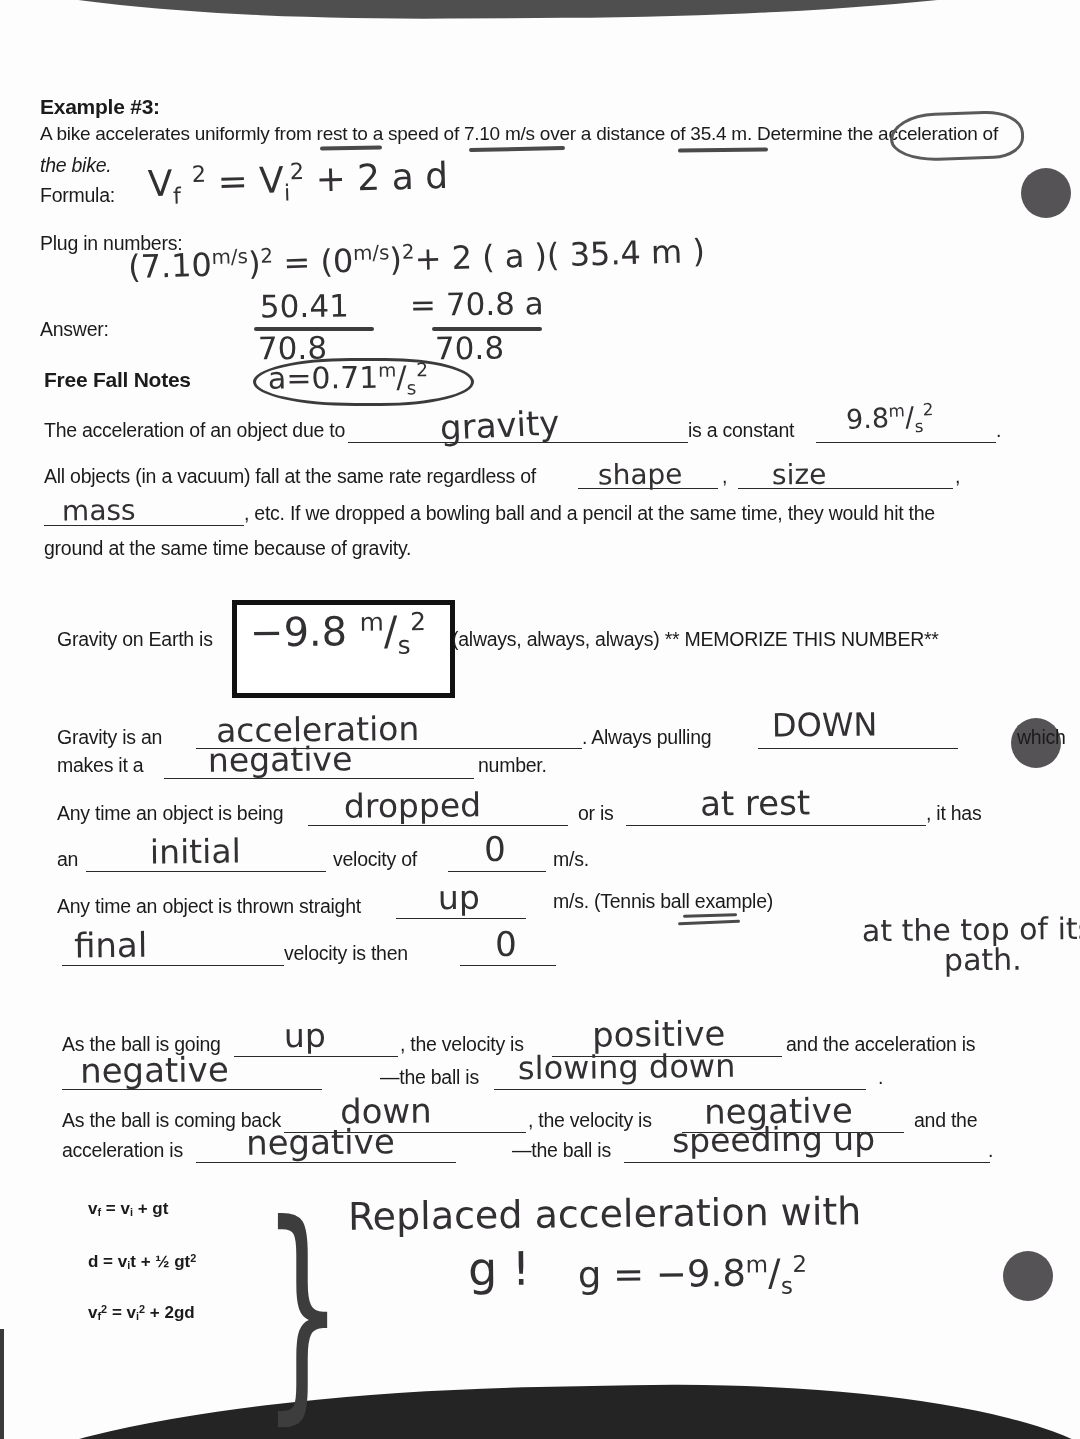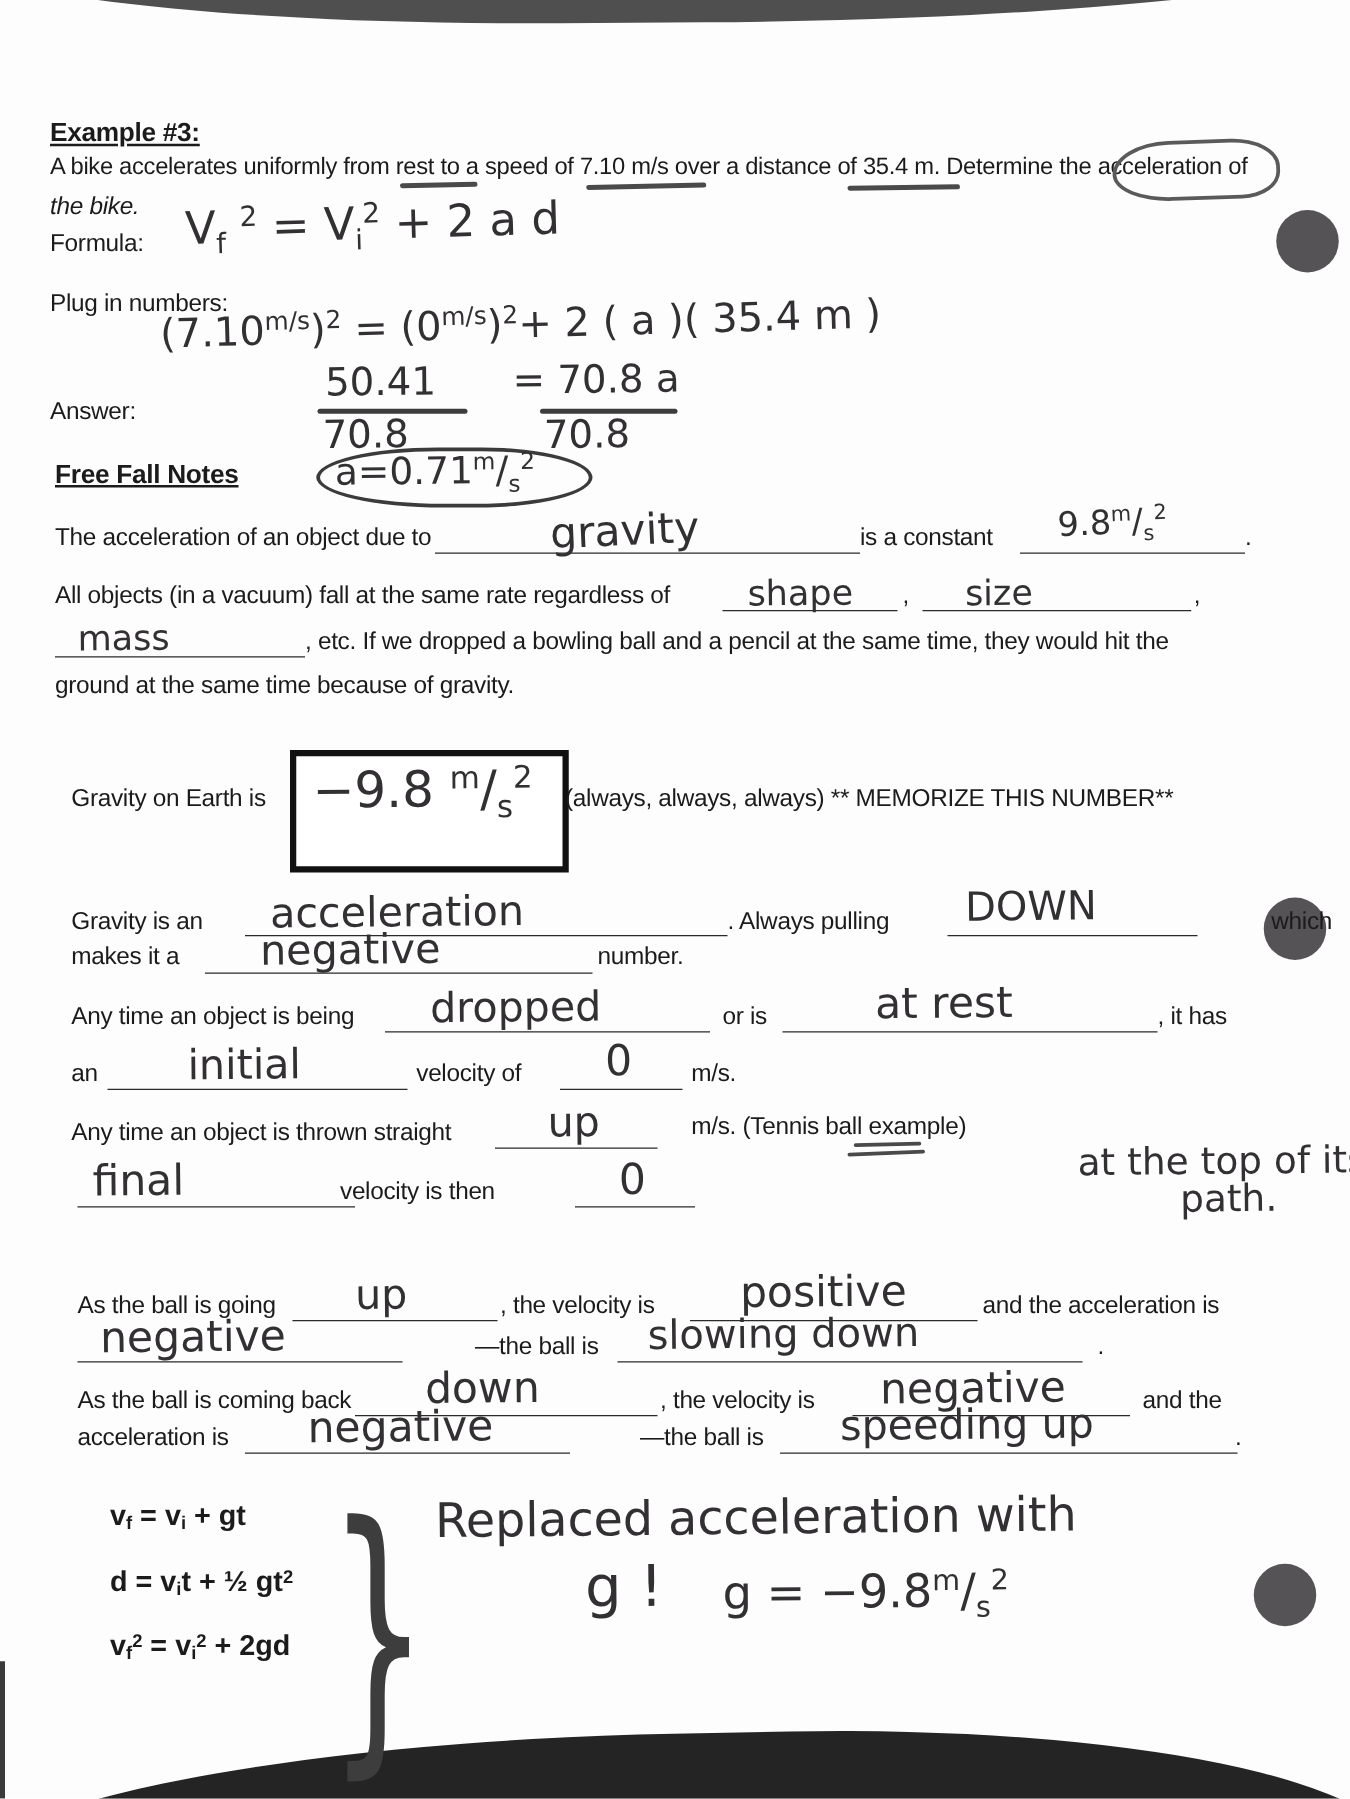--- a/index.html
+++ b/index.html
@@ -49,21 +49,21 @@
   }
 
   
   .txt {
     position: absolute;
     font-size: 19.5px;
     letter-spacing: -0.25px;
     white-space: nowrap;
     line-height: 1.1;
   }
-  .txt.b { font-weight: bold; text-decoration: underline; }
+  .txt.b { font-weight: bold; }
 
   
   .rule {
     position: absolute;
     border-bottom: 1.6px solid #2a2a2a;
     height: 0;
   }
 
   
   .hw {
@@ -103,21 +103,21 @@
   .circle-accel {
     position: absolute;
     border: 3px solid #5a5a5a;
     border-radius: 44% 38% 30% 46% / 70% 62% 56% 60%;
     transform: rotate(-2deg);
   }
 
   
   .formula {
     position: absolute;
-    font-size: 23px;
+    font-size: 17px;
     font-weight: bold;
     white-space: nowrap;
   }
   .formula sub { font-size: 0.64em; vertical-align: -0.22em; font-weight: bold;}
   .formula sup { font-size: 0.64em; vertical-align: 0.45em; font-weight: bold;}
 
   .brace {
     position: absolute;
     font-family: "DejaVu Sans", sans-serif;
     color: #3d3d3d;
@@ -235,21 +235,21 @@
   <div class="txt" style="left:553px;top:849px;">m/s.</div>
 
   <div class="txt" style="left:57px;top:896px;">Any time an object is thrown straight</div>
   <div class="rule" style="left:396px;top:918px;width:130px;"></div>
   <div class="hw flat" style="left:438px;top:878px;font-size:33px;">up</div>
   <div class="ul" style="left:683px;top:914px;width:54px;height:3px;transform:rotate(-1.5deg);"></div>
   <div class="ul" style="left:678px;top:921px;width:62px;height:3px;transform:rotate(-2.5deg);"></div>
 
   <div class="rule" style="left:62px;top:965px;width:222px;"></div>
   <div class="hw flat" style="left:74px;top:925px;font-size:34px;">final</div>
-  <div class="txt" style="left:272px;top:943px;">velocity is then</div>
+  <div class="txt" style="left:284px;top:943px;">velocity is then</div>
   <div class="rule" style="left:460px;top:965px;width:96px;"></div>
   <div class="hw flat" style="left:495px;top:924px;font-size:34px;">0</div>
   <div class="txt" style="left:553px;top:891px;">m/s. (Tennis ball example)</div>
 
   <div class="hw flat" style="left:862px;top:912px;font-size:30px;">at the top of its</div>
   <div class="hw flat" style="left:944px;top:942px;font-size:30px;text-align:center;">path.</div>
 
   <div class="txt" style="left:62px;top:1034px;">As the ball is going</div>
   <div class="rule" style="left:234px;top:1056px;width:164px;"></div>
   <div class="hw flat" style="left:284px;top:1016px;font-size:33px;">up</div>

